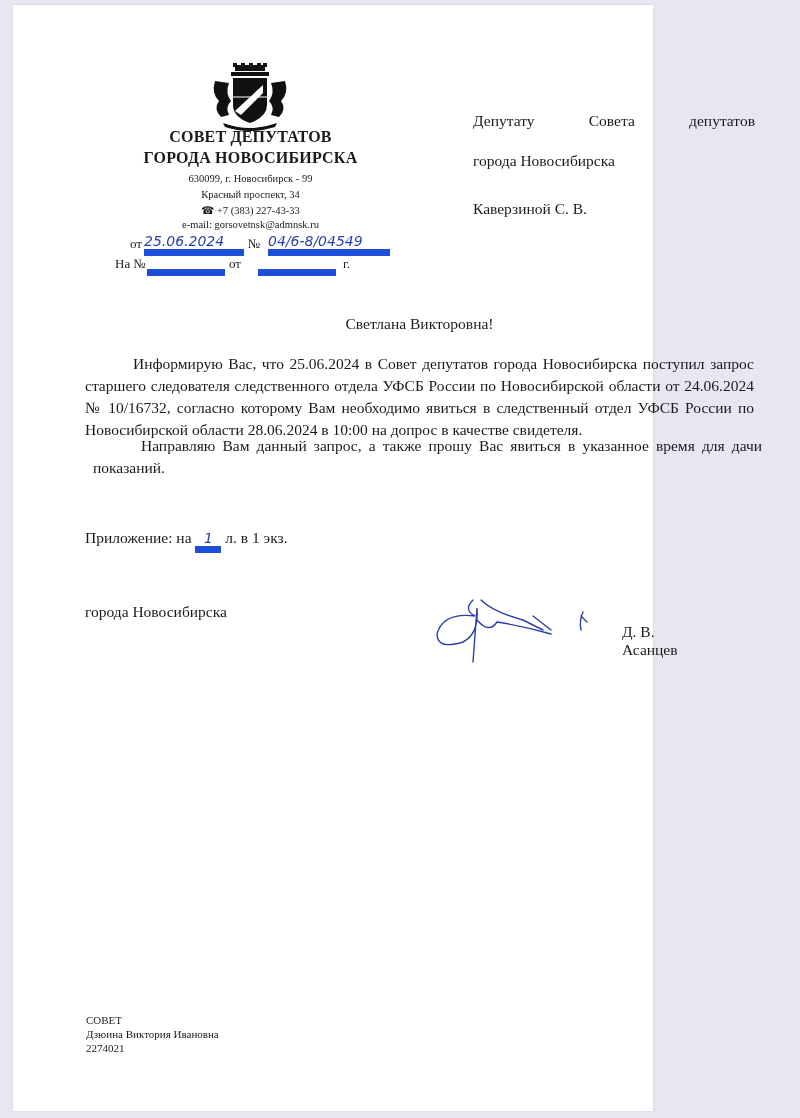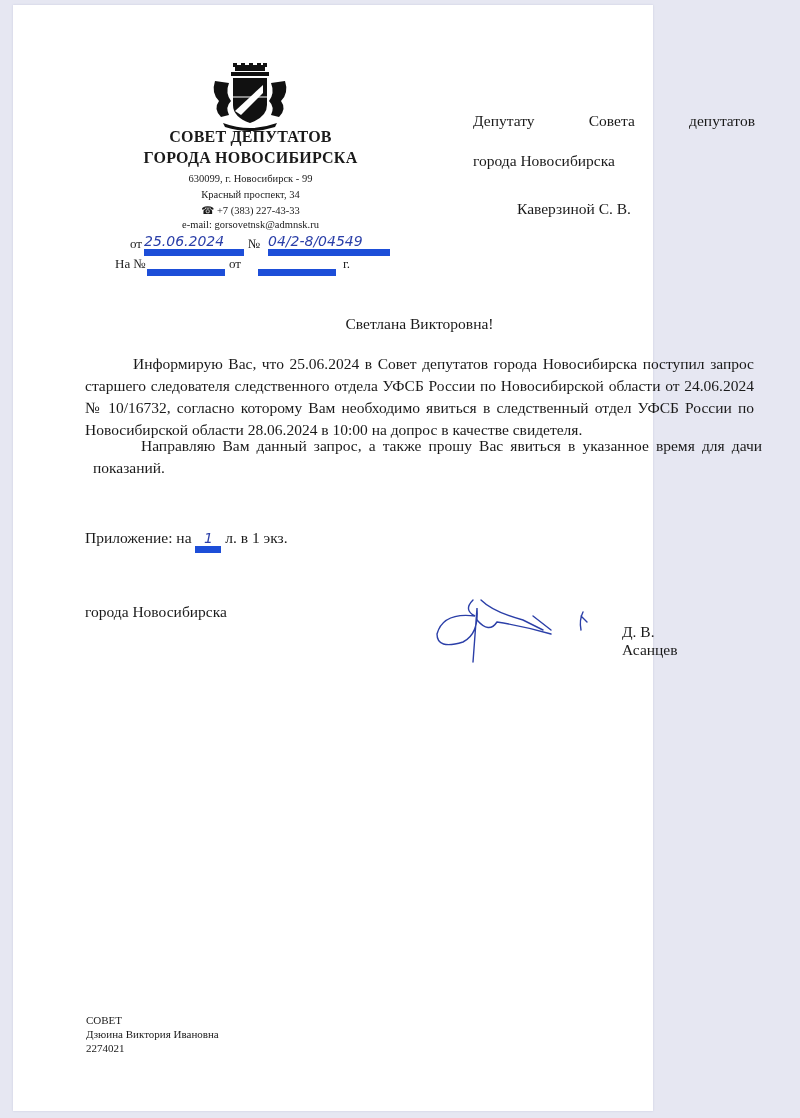--- a/index.html
+++ b/index.html
@@ -46,37 +46,37 @@
   <div class="abs small" style="top:199px;">
     <span>☎</span>
     <span>+7 (383) 227-43-33</span>
   </div>
   <div class="abs small" style="top:214px;">e-mail: gorsovetnsk@admnsk.ru</div>
 
   <div class="abs" style="left:117px;top:228px;width:260px;height:20px;font-size:13px;">
     <span class="abs" style="left:0;top:3px;">от</span>
     <span class="abs line hand" style="left:14px;top:0;width:100px;">25.06.2024</span>
     <span class="abs" style="left:118px;top:3px;">№</span>
-    <span class="abs line hand" style="left:138px;top:0;width:122px;">04/2-8/04549</span>
+    <span class="abs line hand" style="left:138px;top:0;width:122px;">04/6-8/04549</span>
   </div>
   <div class="abs" style="left:102px;top:248px;width:260px;height:20px;font-size:13px;">
     <span class="abs" style="left:0;top:3px;">На №</span>
     <span class="abs line" style="left:32px;top:2px;width:78px;height:14px;"></span>
     <span class="abs" style="left:114px;top:3px;">от</span>
     <span class="abs line" style="left:143px;top:2px;width:78px;height:14px;"></span>
     <span class="abs" style="left:228px;top:3px;">г.</span>
   </div>
 
   <div class="abs addr" style="top:104px;display:flex;justify-content:space-between;">
     <span>Депутату</span>
     <span>Совета</span>
     <span>депутатов</span>
   </div>
   <div class="abs addr" style="top:144px;">города Новосибирска</div>
-  <div class="abs addr" style="top:192px;margin-left:44px;">Каверзиной С. В.</div>
+  <div class="abs addr" style="top:192px;">Каверзиной С. В.</div>
 
   <div class="abs" style="left:72px;width:669px;top:310px;text-align:center;font-size:15.5px;">Светлана Викторовна!</div>
 
   <div class="abs body indent" style="top:348px;">Информирую Вас, что 25.06.2024 в Совет депутатов города Новосибирска поступил запрос старшего следователя следственного отдела УФСБ России по Новосибирской области от 24.06.2024 № 10/16732, согласно которому Вам необходимо явиться в следственный отдел УФСБ России по Новосибирской области 28.06.2024 в 10:00 на допрос в качестве свидетеля.</div>
   <div class="abs body indent" style="top:430px;margin-left:8px;">Направляю Вам данный запрос, а также прошу Вас явиться в указанное время для дачи показаний.</div>
 
   <div class="abs" style="left:72px;top:524px;font-size:15.5px;">
     <span>Приложение: на</span>
     <span class="line hand" style="display:inline-block;width:26px;text-align:center;">1</span>
     <span>л. в 1 экз.</span>

